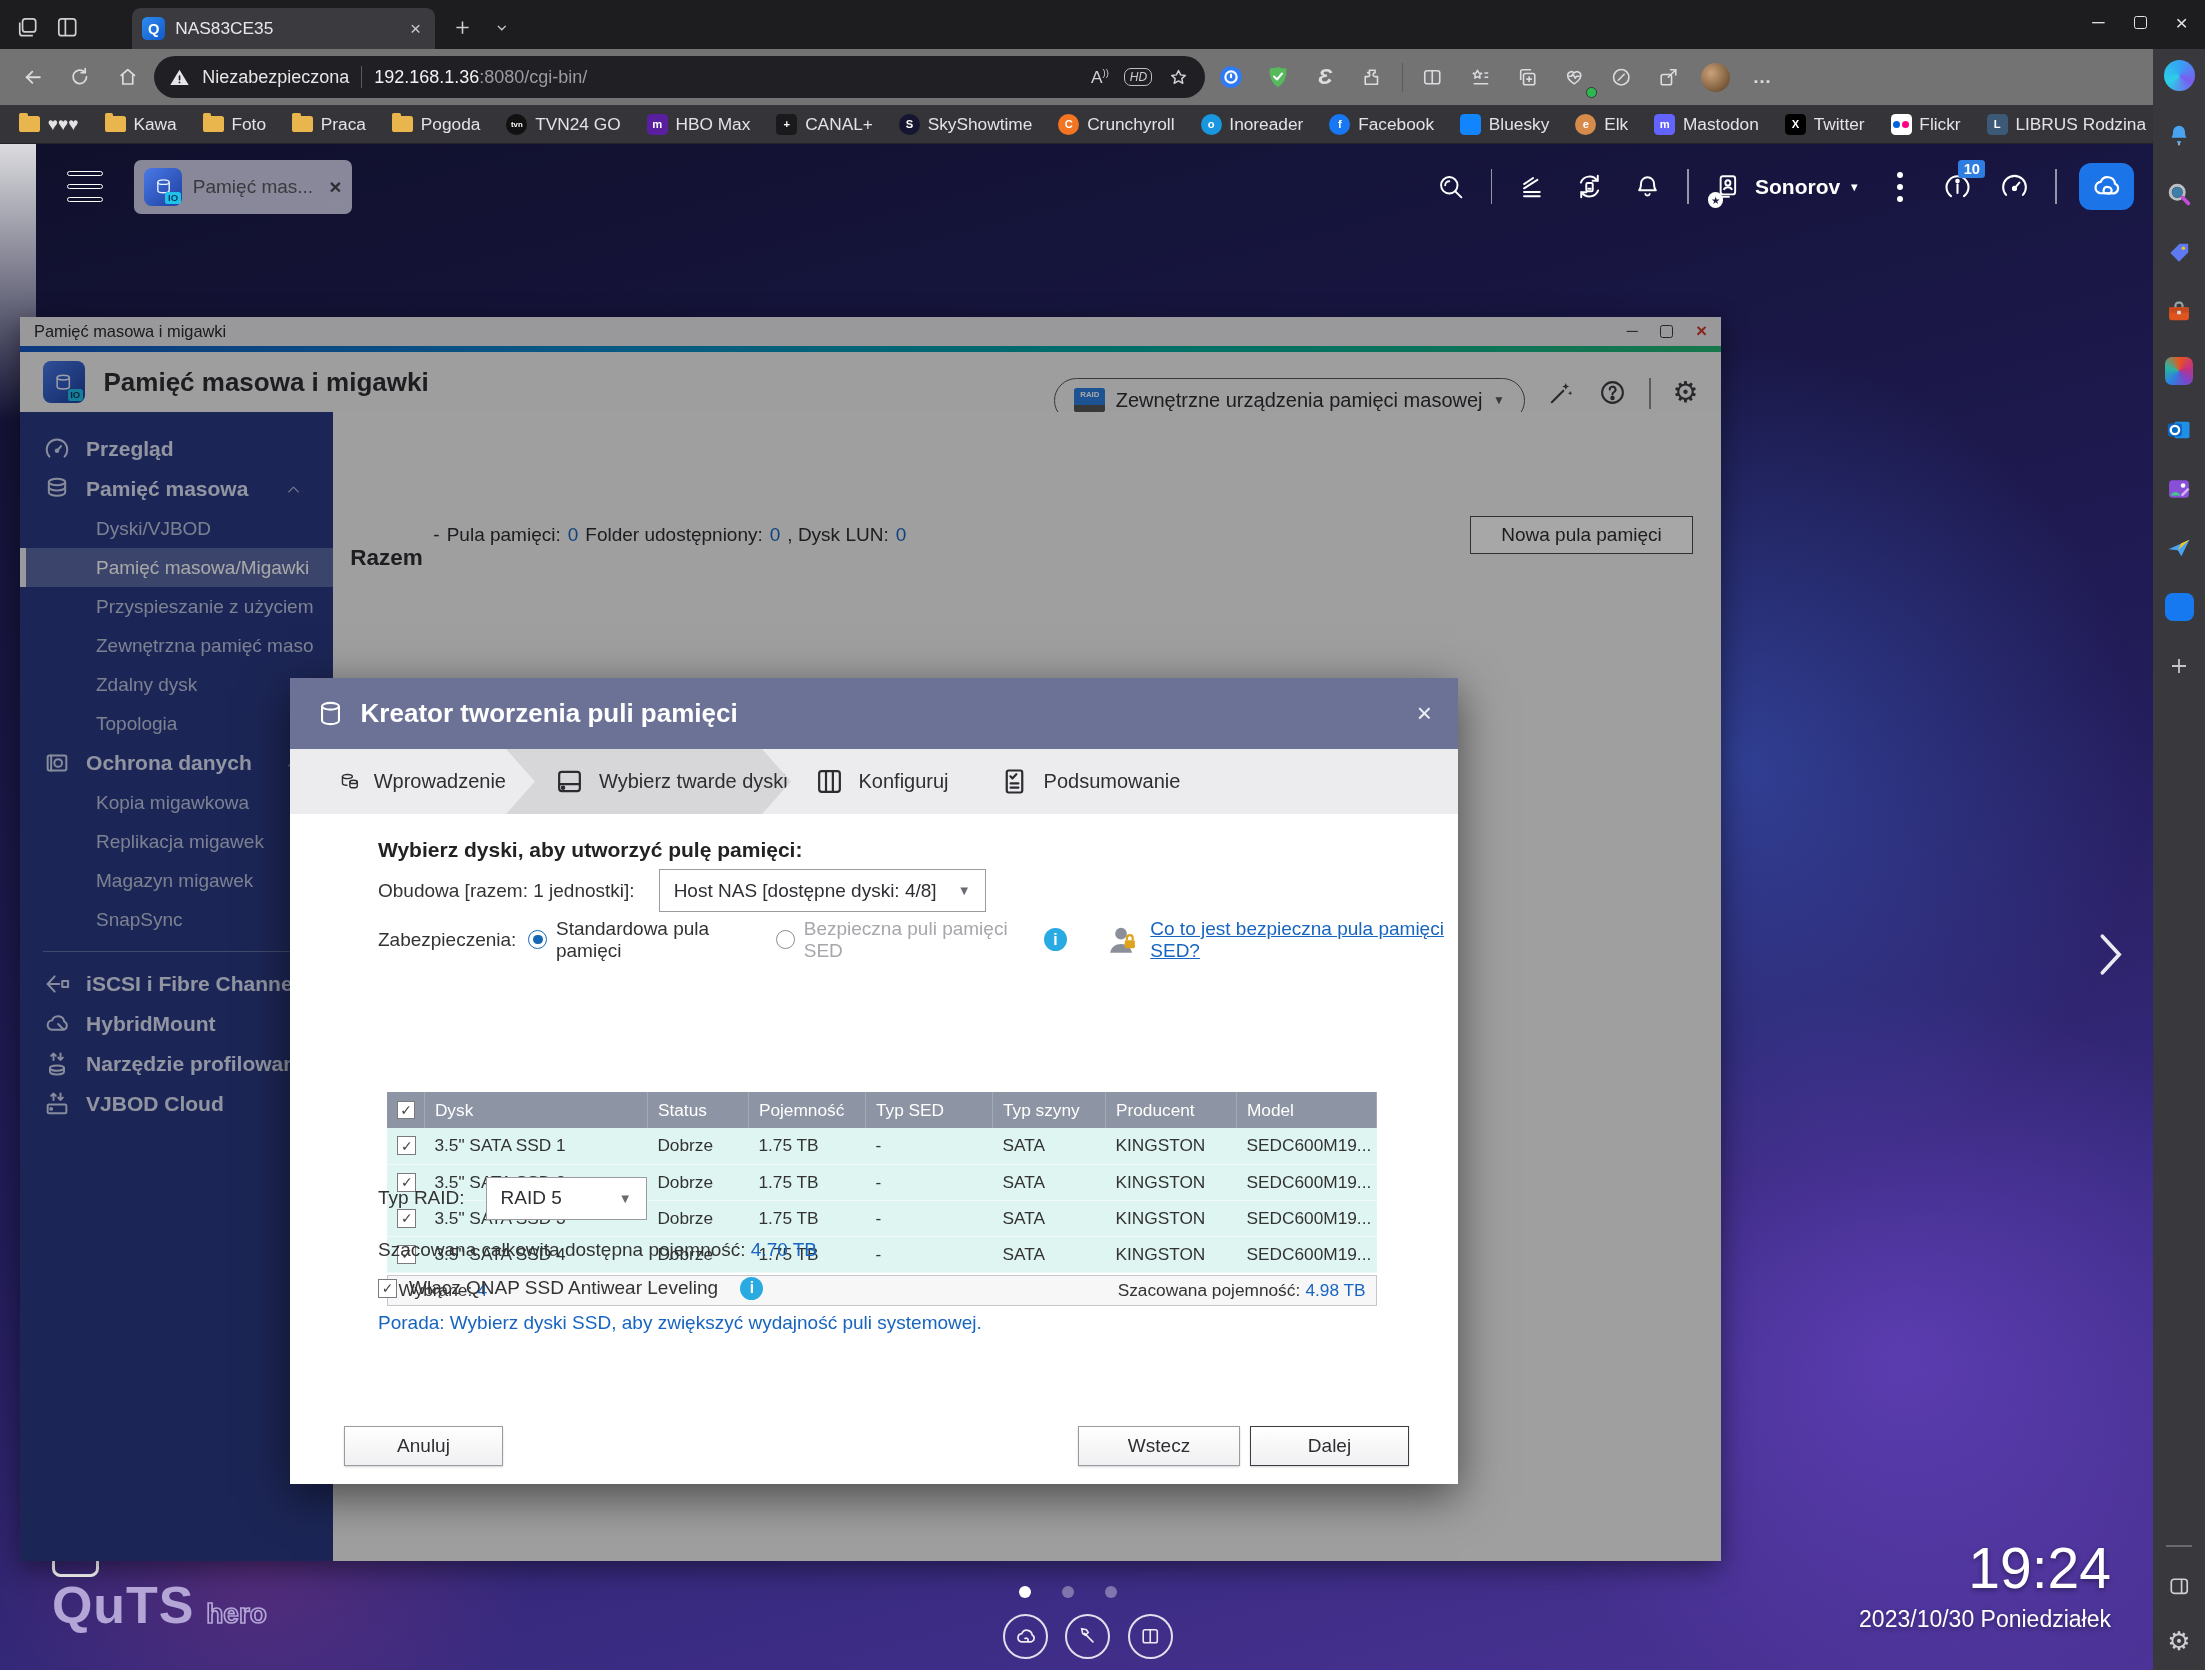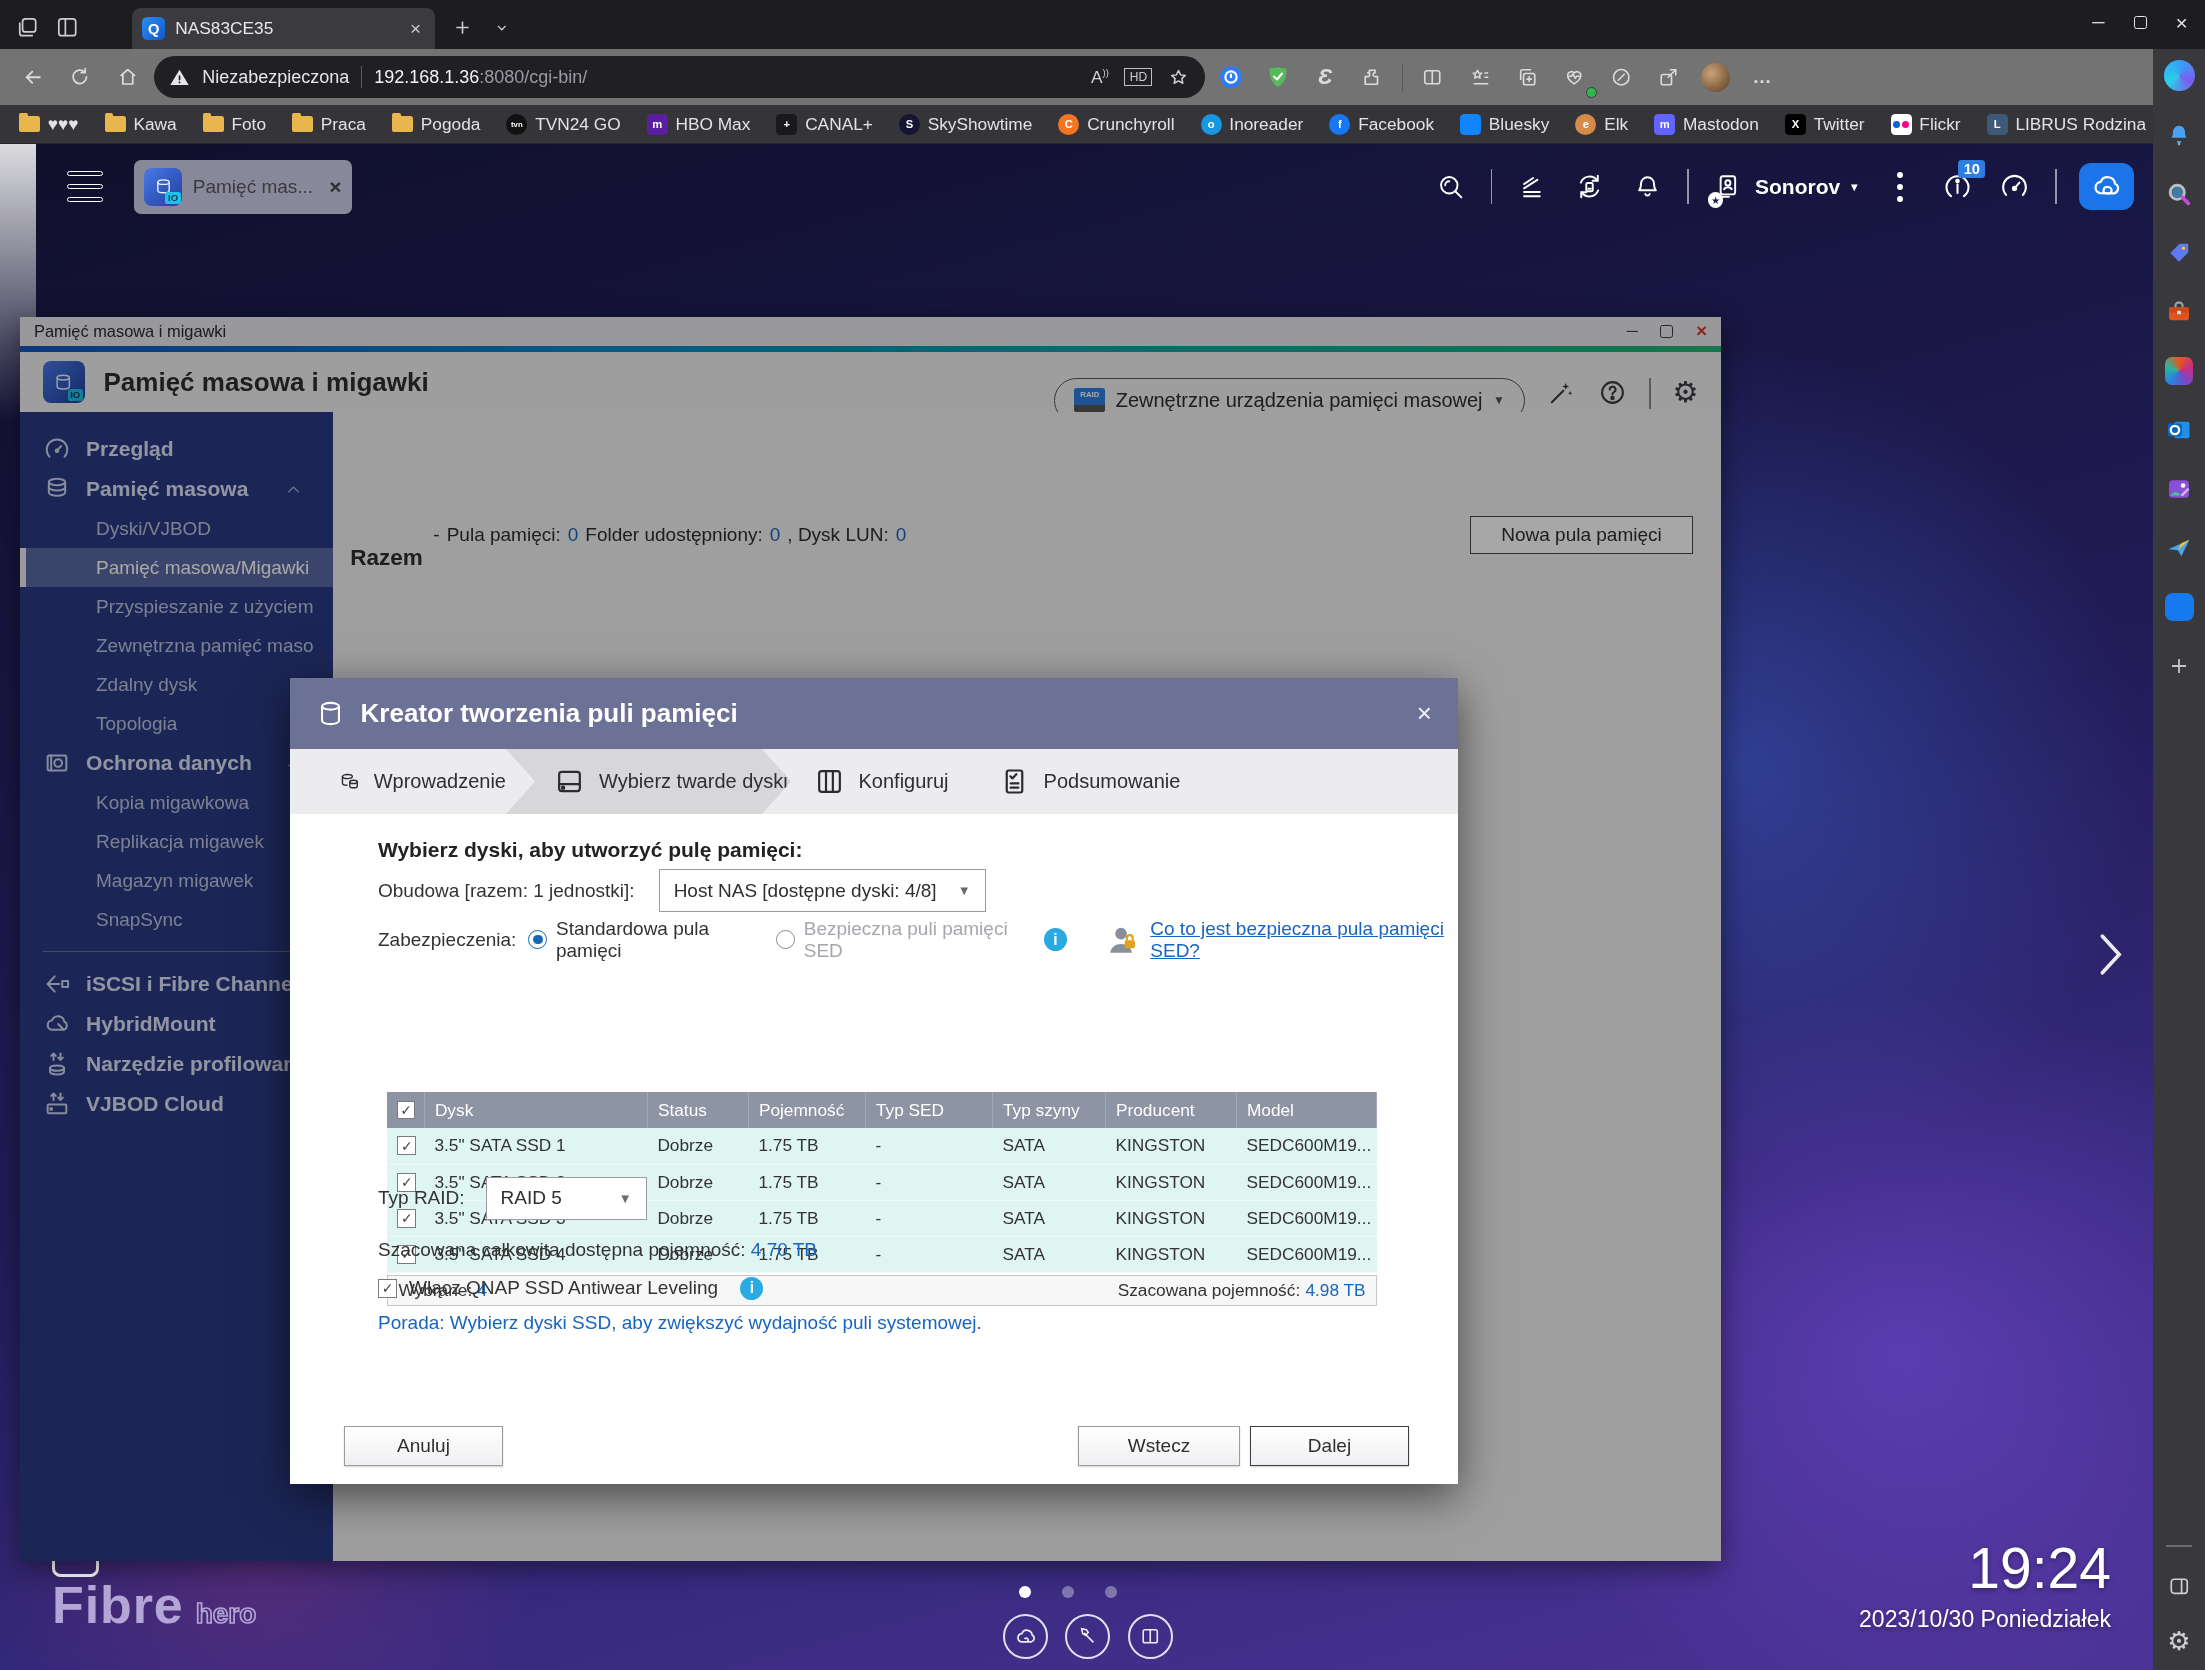--- a/index.html
+++ b/index.html
@@ -19,21 +19,21 @@
   #winctl{position:absolute;right:5.2px;top:0;height:45px;display:flex;align-items:center;gap:29px;color:#e4e4e6;font-size:17.3px;padding-right:12px;}
   .maxbox{width:13px;height:13px;border:1.6px solid #e4e4e6;border-radius:2.6px;}
 
   #toolbar{left:0;top:49px;width:2153px;height:56px;background:#737373;display:flex;align-items:center;padding:18px 12px;gap:5.2px;text-align:center;}
   .tb-ico{width:42px;height:38px;border-radius:7px;display:flex;align-items:center;justify-content:center;color:#dcdce0;}
   #urlbar{flex:0 0 1051px;height:42px;background:#202024;border-radius:21px;display:flex;align-items:center;padding:0 15.6px;color:#e6e6e8;font-size:18px;gap:12px;}
   #url-host{color:#f2f2f4;}
   #url-path{color:#9a9aa2;}
   .url-div{width:0.9px;height:22.5px;background:#5a5a60;}
   .pill-right{margin-left:auto;display:flex;align-items:center;gap:15.6px;color:#cfcfd3;}
-  .hd-badge{border:1.4px solid #bdbdc2;border-radius:0;font-size:12px;padding:0.9px 4.3px;color:#cfcfd3;}
+  .hd-badge{border:1.4px solid #bdbdc2;border-radius:7px;font-size:12px;padding:0.9px 4.3px;color:#cfcfd3;font-style:italic;}
   .dot-green{position:absolute;right:-1.7px;bottom:-1.7px;width:10.4px;height:10.4px;border-radius:50%;background:#2db84d;border:1.7px solid #3a3a3f;}
   .avatar{width:29px;height:29px;border-radius:50%;background:radial-gradient(circle at 35% 35%,#caa27a,#7a5a3a 70%,#4a3522);}
   .copilot{width:31px;height:31px;border-radius:50%;background:conic-gradient(#35a3f5,#7b5cf0,#2bd0e8,#35a3f5);}
   #bookmarks{left:0;top:105px;width:2153px;height:38px;background:#353539;display:flex;align-items:center;padding:0 19px;gap:26px;overflow:hidden;}
   .bm{display:flex;align-items:center;gap:7.8px;color:#e3e3e6;font-size:17.3px;white-space:nowrap;}
   .bm-folder{width:21px;height:15.6px;background:#e8b64c;border-radius:1.7px 2.6px 2.6px 2.6px;position:relative;}
   .bm-folder:before{content:"";position:absolute;left:0;top:-3.5px;width:8.6px;height:4.3px;background:#e8b64c;border-radius:1.7px 1.7px 0 0;}
   .bm-badge{width:21px;height:21px;display:flex;align-items:center;justify-content:center;color:#fff;font-weight:bold;font-size:11.2px;}
   .flickr-ico{width:21px;height:21px;border-radius:4.3px;background:#fff;display:flex;align-items:center;justify-content:center;gap:2.6px;}
   .flickr-ico i{width:7px;height:7px;border-radius:50%;display:block;}
@@ -934,21 +934,21 @@
 
         <div class="abs" style="left:88px;top:498px;font-size:19px;color:#1765c1;">Porada: Wybierz dyski SSD, aby zwiększyć wydajność puli systemowej.</div>
 
         <div class="dbtn" style="left:54px;top:600px;width:159px;">Anuluj</div>
         <div class="dbtn" style="left:788px;top:600px;width:162px;">Wstecz</div>
         <div class="dbtn primary" style="left:960px;top:600px;width:159px;">Dalej</div>
       </div>
     </div>
 
     <div id="quts" class="abs">
-      <span class="q1">Fibre</span>
+      <span class="q1">QuTS</span>
         <span class="q2">hero</span>
     </div>
     <div id="pagedots" class="abs">
         <i class="on"></i>
         <i></i>
         <i></i>
       </div>
     <div id="quick" class="abs">
       <span class="qk">
           <svg width="24" height="24" viewBox="0 0 24 24" fill="none" stroke="currentColor" stroke-width="1.7">

